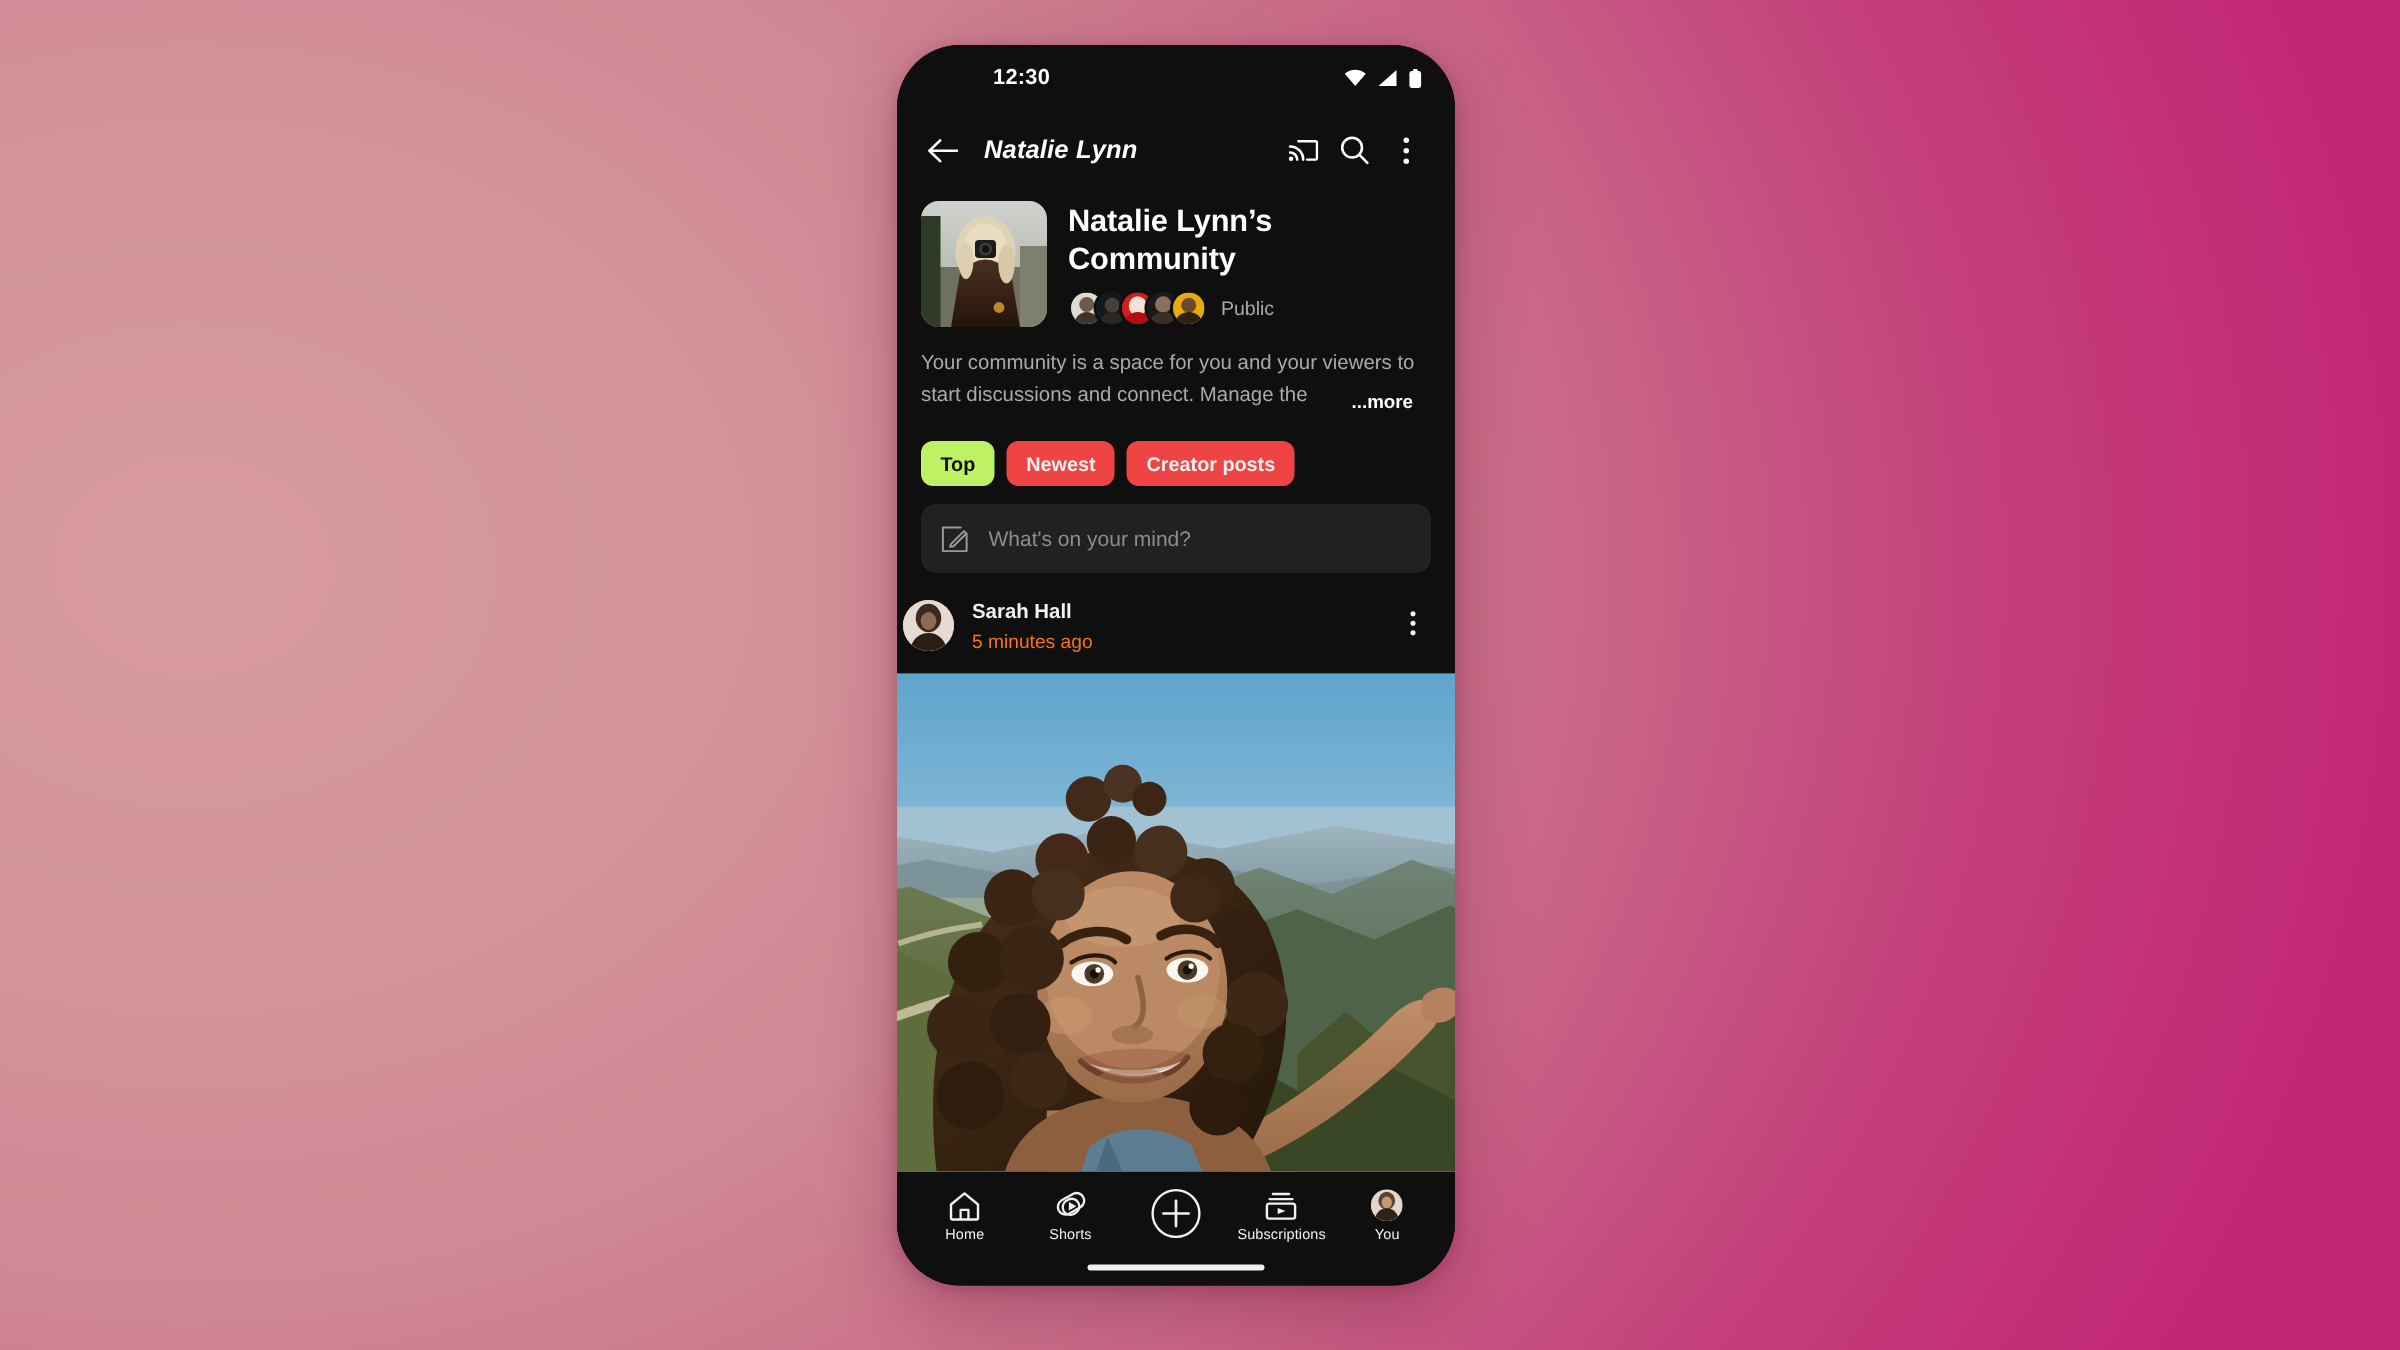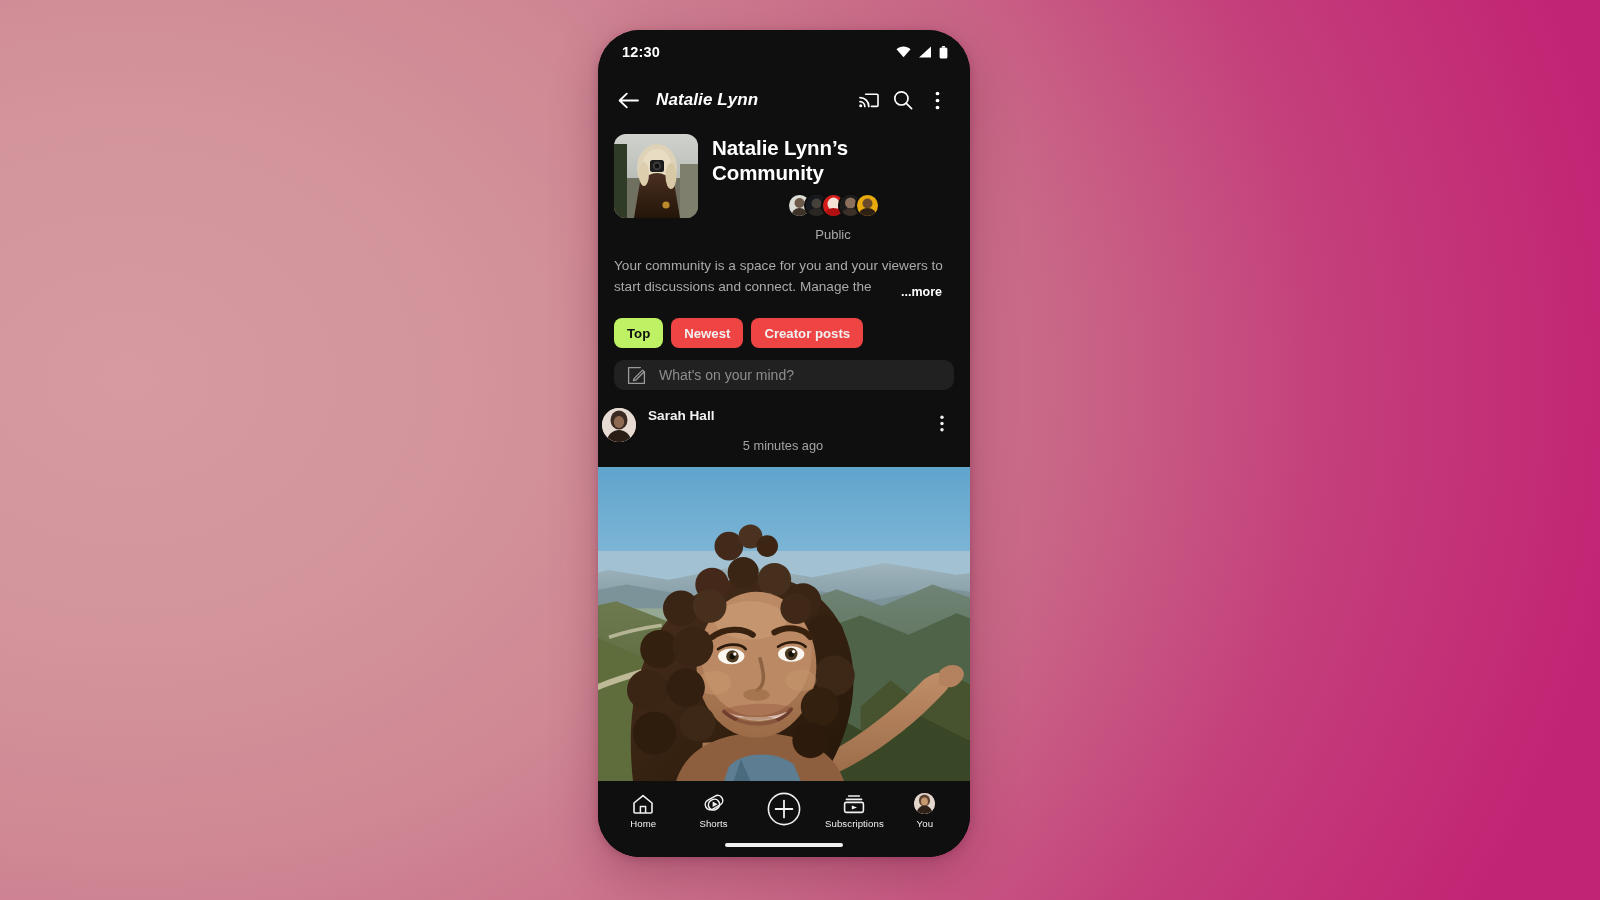--- a/index.html
+++ b/index.html
@@ -24,21 +24,21 @@
     overflow:hidden;
     box-shadow:0 16px 48px rgba(90,12,48,.30), 0 2px 10px rgba(80,10,40,.22);
   }
   .screen { position:absolute; inset:0; background:#0f0f0f; display:flex; flex-direction:column; }
 
   
   .statusbar {
     height:44px; display:flex; align-items:center; justify-content:space-between;
     padding:0 22px 0 24px; flex:0 0 auto;
   }
-  .clock { color:#fff; font-size:14.5px; font-weight:700; letter-spacing:.2px; }
+  .clock { color:#fff; font-size:14.5px; font-weight:700; letter-spacing:.2px;margin-left:40px; }
   .sysicons { display:flex; align-items:center; gap:7px; }
 
   
   .appbar {
     height:52px; display:flex; align-items:center; gap:0; padding:0 16px; flex:0 0 auto;font-style:italic;
   }
   .appbar .back { width:28px; height:28px; display:flex; align-items:center; justify-content:center; }
   .appbar .title {
     color:#fff; font-size:17px; font-weight:700; margin-left:14px; flex:1 1 auto;
     white-space:nowrap; overflow:hidden; text-overflow:ellipsis; letter-spacing:.1px;
@@ -46,21 +46,21 @@
   .appbar .act { width:34px; height:34px; display:flex; align-items:center; justify-content:center; }
 
   
   .comm-head { display:flex; gap:14px; padding:8px 16px 0 16px; flex:0 0 auto; }
   .comm-thumb {
     width:84px; height:84px; border-radius:12px; flex:0 0 auto; overflow:hidden;
     background:#4a4339; position:relative;
   }
   .comm-meta { flex:1 1 auto; min-width:0; padding-top:1px; }
   .comm-title { color:#fff; font-size:20.5px; font-weight:700; line-height:1.23; letter-spacing:-.1px; }
-  .comm-sub { display:flex; align-items:center; gap:9px; margin-top:8px;flex-direction:column; }
+  .comm-sub { display:flex; align-items:center; gap:9px; margin-top:8px; }
   .avstack { display:flex; align-items:center; }
   .avstack .av {
     width:25px; height:25px; border-radius:50%; margin-left:-8px;
     border:2px solid #0f0f0f; background:#333; overflow:hidden; position:relative;
   }
   .avstack .av:first-child { margin-left:0; }
   .privacy { color:#aaa; font-size:13px; }
 
   
   .desc-wrap { position:relative; padding:14px 16px 0 16px; flex:0 0 auto; }
@@ -77,32 +77,32 @@
   
   .chips { display:flex; gap:8px; padding:20px 16px 0 16px; flex:0 0 auto; }
   .chip {
     height:30px; padding:0 13px; border-radius:8px; display:flex; align-items:center;
     font-size:13.2px; font-weight:700; color:#f1f1f1; background:#ef4444; white-space:nowrap;
   }
   .chip.active { background:#bef264; color:#0f0f0f; }
 
   
   .composer {
-    margin:12px 16px 0 16px; height:30px; background:#212121; border-radius:10px;
+    margin:12px 16px 0 16px; height:46px; background:#212121; border-radius:10px;
     display:flex; align-items:center; gap:13px; padding:0 13px; flex:0 0 auto;
   }
   .composer .ph { color:#8d8d8d; font-size:14px; }
 
   
   .post { padding:18px 16px 0 4px; flex:0 0 auto; }
   .post-head { display:flex; align-items:flex-start; gap:12px; }
   .post-av { width:34px; height:34px; border-radius:50%; flex:0 0 auto; overflow:hidden; background:#cbb; position:relative; }
   .post-id { flex:1 1 auto; min-width:0; }
   .post-author { color:#f1f1f1; font-size:13.6px; font-weight:700; line-height:1.25; }
-  .post-time { color:#a3a3a3; font-size:12.8px; margin-top:13px;text-align:center; }
+  .post-time { color:#f97316; font-size:12.8px; margin-top:3px; }
   .post-menu { width:24px; height:30px; display:flex; align-items:center; justify-content:center; flex:0 0 auto; }
   .post-body { color:#f1f1f1; font-size:14.6px; line-height:1.45; margin-top:12px; }
   .heart { color:#e8303a; }
 
   
   .post-img { position:relative; width:100%; flex:1 1 auto; min-height:0; margin-top:14px; overflow:hidden; background:#7ab0cf; }
 
   
   .bottomnav {
     height:62px; background:#0f0f0f; display:flex; align-items:center; flex:0 0 auto;

